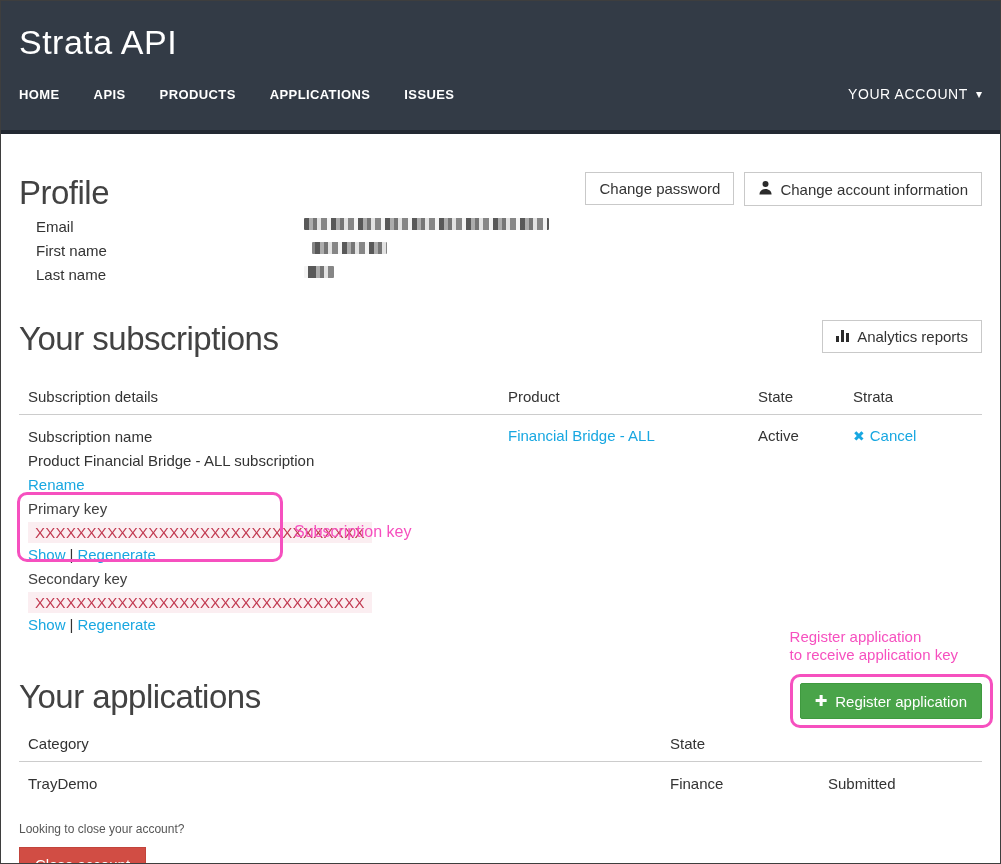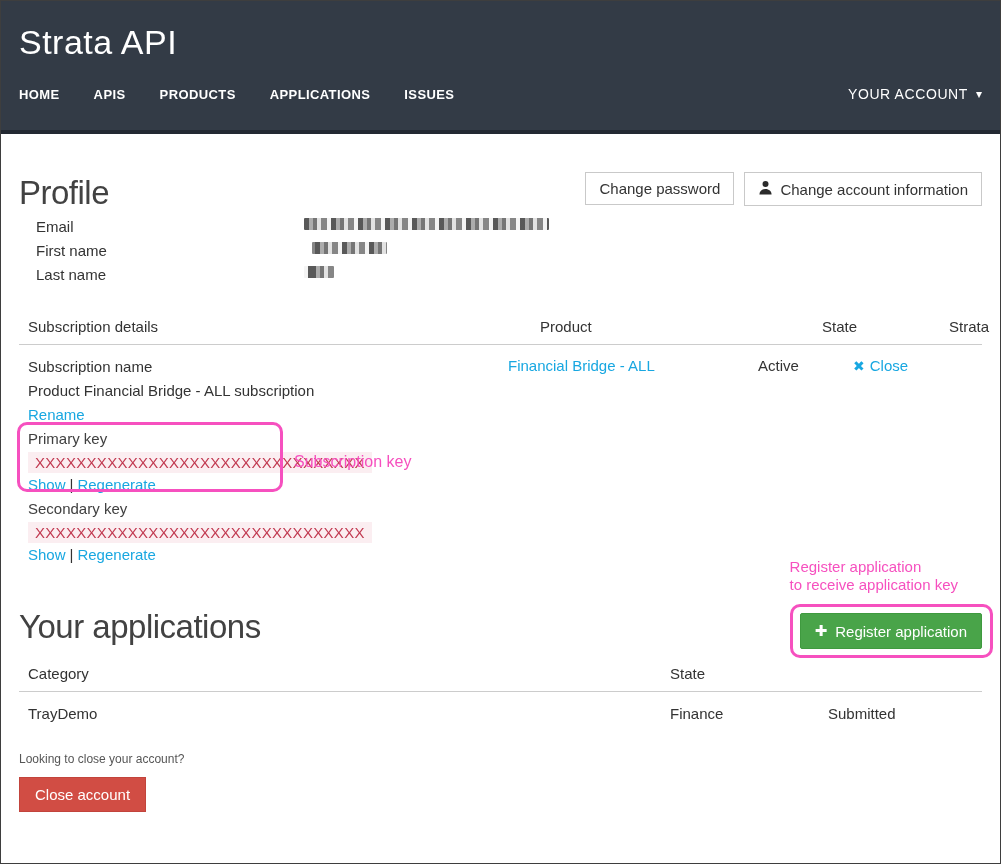--- a/index.html
+++ b/index.html
@@ -59,21 +59,21 @@
         rgba(120,120,120,.9) 17px 23px, rgba(235,235,235,.4) 23px 27px);
   }
   .redact.email { width:245px; }
   .redact.first { width:75px; margin-left:8px; background-position:3px 0; }
   .redact.last  { width:30px; background-position:7px 0; }
   
   .subs { margin-top:28px; }
   .subs-table-head, .subs-row {
     display:grid; grid-template-columns:480px 250px 95px 1fr;
   }
-  .subs-table-head { margin-top:4px;gap:32px; }
+  .subs-table-head { margin-top:28px; }
   .th { font-size:15px; color:#333; padding:0 0 9px 9px; }
   .subs .divider { margin-top:0; }
   .subs-row { padding-top:12px; }
   .cell { padding-left:9px; font-size:15px; }
   .line { line-height:19px; font-size:15px; color:#333; }
   .line + .line { margin-top:5px; }
   .keyblock { position:relative; margin-top:5px; }
   .key-label { line-height:19px; font-size:15px; color:#404040; }
   .key-value {
     display:inline-block; margin:4px 0 2px 0; padding:2px 7px;
@@ -170,20 +170,34 @@
         <span class="redact first"></span>
       </div>
       <div class="pf-row">
         <span class="pf-label">Last name</span>
         <span class="redact last"></span>
       </div>
     </div>
   </div>
 
   <div class="subs">
+    <div class="sect-head">
+      <div class="h1">Your subscriptions</div>
+      <div class="spacer"></div>
+      <button class="btn" style="margin-top:2px;">
+        <span class="icon-svg">
+          <svg width="14" height="13" viewBox="0 0 14 13">
+              <rect x="0" y="7" width="3" height="6" fill="#2b2b2b"></rect>
+              <rect x="5" y="1" width="3" height="12" fill="#2b2b2b"></rect>
+              <rect x="10" y="4" width="3" height="9" fill="#2b2b2b"></rect>
+            </svg>
+        </span>
+        <span>Analytics reports</span>
+      </button>
+    </div>
 
     <div class="subs-table-head">
       <span class="th">Subscription details</span>
       <span class="th">Product</span>
       <span class="th">State</span>
       <span class="th">Strata</span>
     </div>
     <hr class="divider">
 
     <div class="subs-row">
@@ -210,21 +224,21 @@
           </div>
         </div>
       </div>
 
       <div class="cell">
         <span class="link">Financial Bridge - ALL</span>
       </div>
       <div class="cell">Active</div>
       <div class="cell">
         <span class="link">
-          <span class="cancel-x">✖</span><span>Close</span>
+          <span class="cancel-x">✖</span><span>Cancel</span>
         </span>
       </div>
     </div>
   </div>
 
   <div class="apps">
     <div class="apps-annot annot">
       <div>Register application</div>
       <div>to receive application key</div>
     </div>

